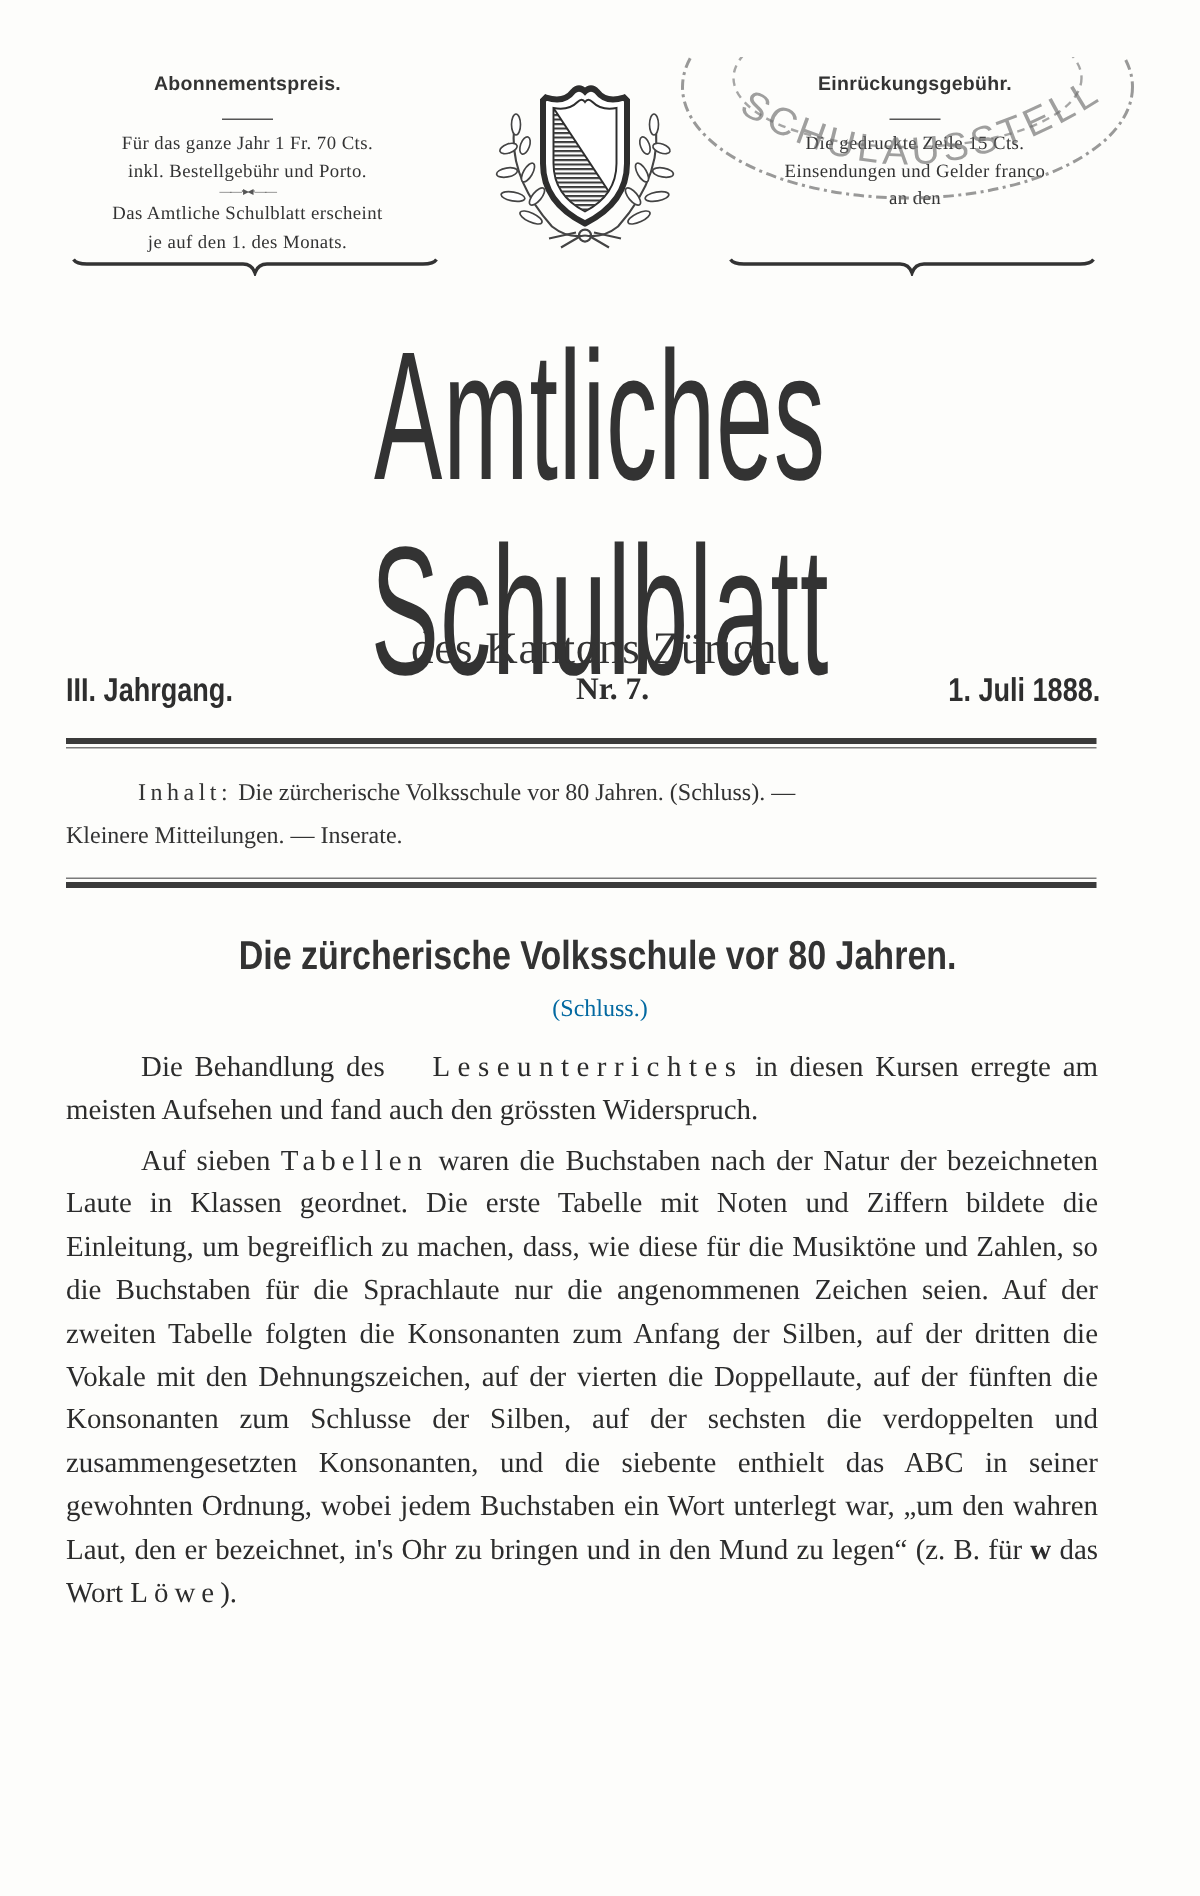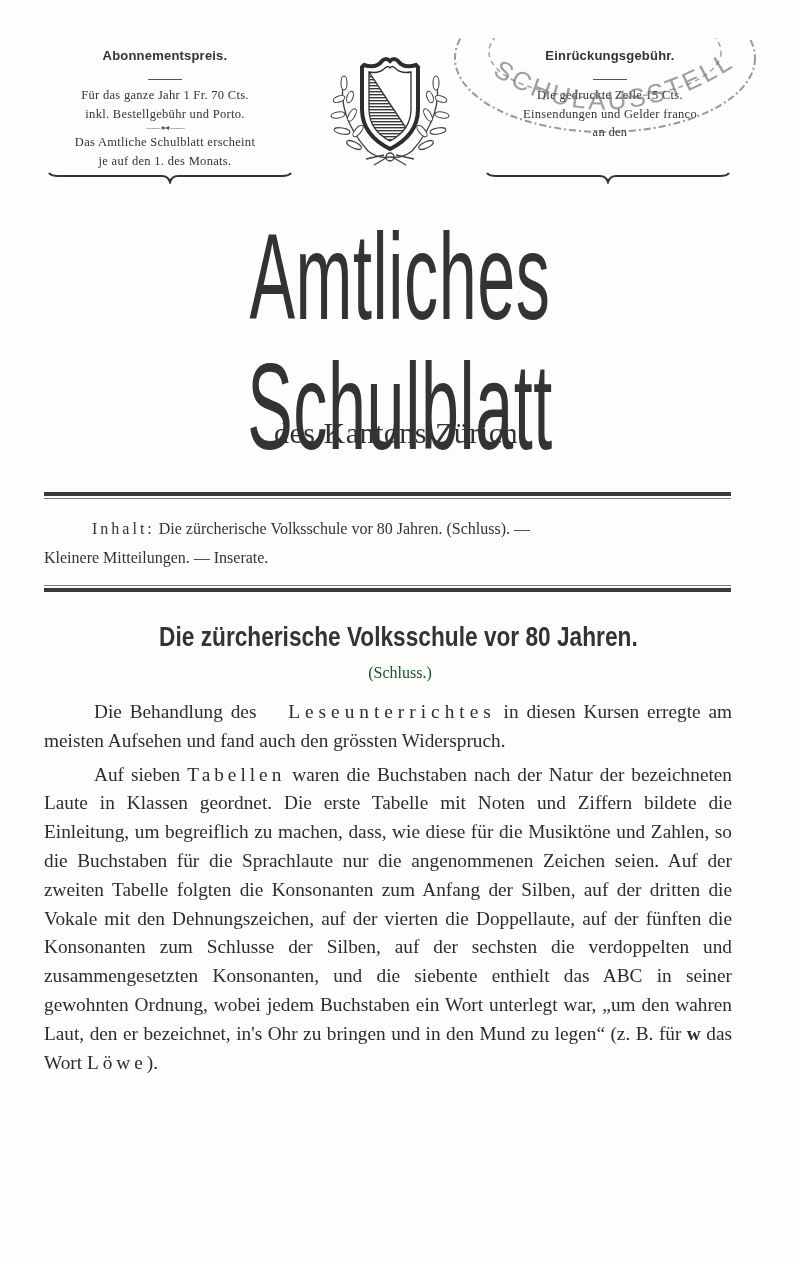--- a/index.html
+++ b/index.html
@@ -63,21 +63,21 @@
   .contents .indent { padding-left: 48px; }
   .spaced { letter-spacing: 3px; }
 
   .article-title {
     position: absolute; left: 0; top: 622px; width: 800px; text-align: center;
     font-family: "Liberation Sans", "DejaVu Sans", sans-serif; font-weight: bold;
     font-size: 27px; color: #333; transform: scaleX(0.84); transform-origin: 390px 0;
   }
   .article-sub {
     position: absolute; left: 0; top: 664px; width: 800px; text-align: center;
-    font-size: 16px; color: #14532d; padding-left: -10px;
+    font-size: 16px; color: #0369a1; padding-left: -10px;
   }
   .body-text {
     position: absolute; left: 44px; top: 698px; width: 688px;
     font-size: 19.3px; line-height: 28.8px; color: #2c2c2c; text-align: justify;
   }
   .body-text p { margin: 0 0 5px 0; text-indent: 50px; }
   .body-text .sp { letter-spacing: 5px; margin-left: 24px; }
   .body-text .sp2 { letter-spacing: 4px; }
 </style>
 </head>
@@ -165,20 +165,25 @@
       <path id="stamparc" d="M40 36 Q153 110 280 30" fill="none"></path>
       <text font-family="Liberation Sans, sans-serif" font-size="26" fill="#6d6d6d" opacity="0.65" letter-spacing="3">
         <textPath href="#stamparc">SCHULAUSSTELLUNG</textPath>
       </text>
     </svg>
   </div>
 
   <div class="masthead">Amtliches Schulblatt</div>
   <div class="subtitle">des Kantons Zürich.</div>
 
+  <div class="issue-row">
+    <span class="jahrgang">III. Jahrgang.</span>
+    <span class="nr">Nr. 7.</span>
+    <span class="date">1. Juli 1888.</span>
+  </div>
 
   <div class="dbl-rule" style="top:492px;">
     <div class="thick"></div>
       <div style="height:2px"></div>
       <div class="thin"></div>
   </div>
 
   <div class="contents">
     <div class="indent"><span class="spaced">Inhalt:</span> <span>Die zürcherische Volksschule vor 80 Jahren. (Schluss). —</span></div>
     <div>Kleinere Mitteilungen. — Inserate.</div>

